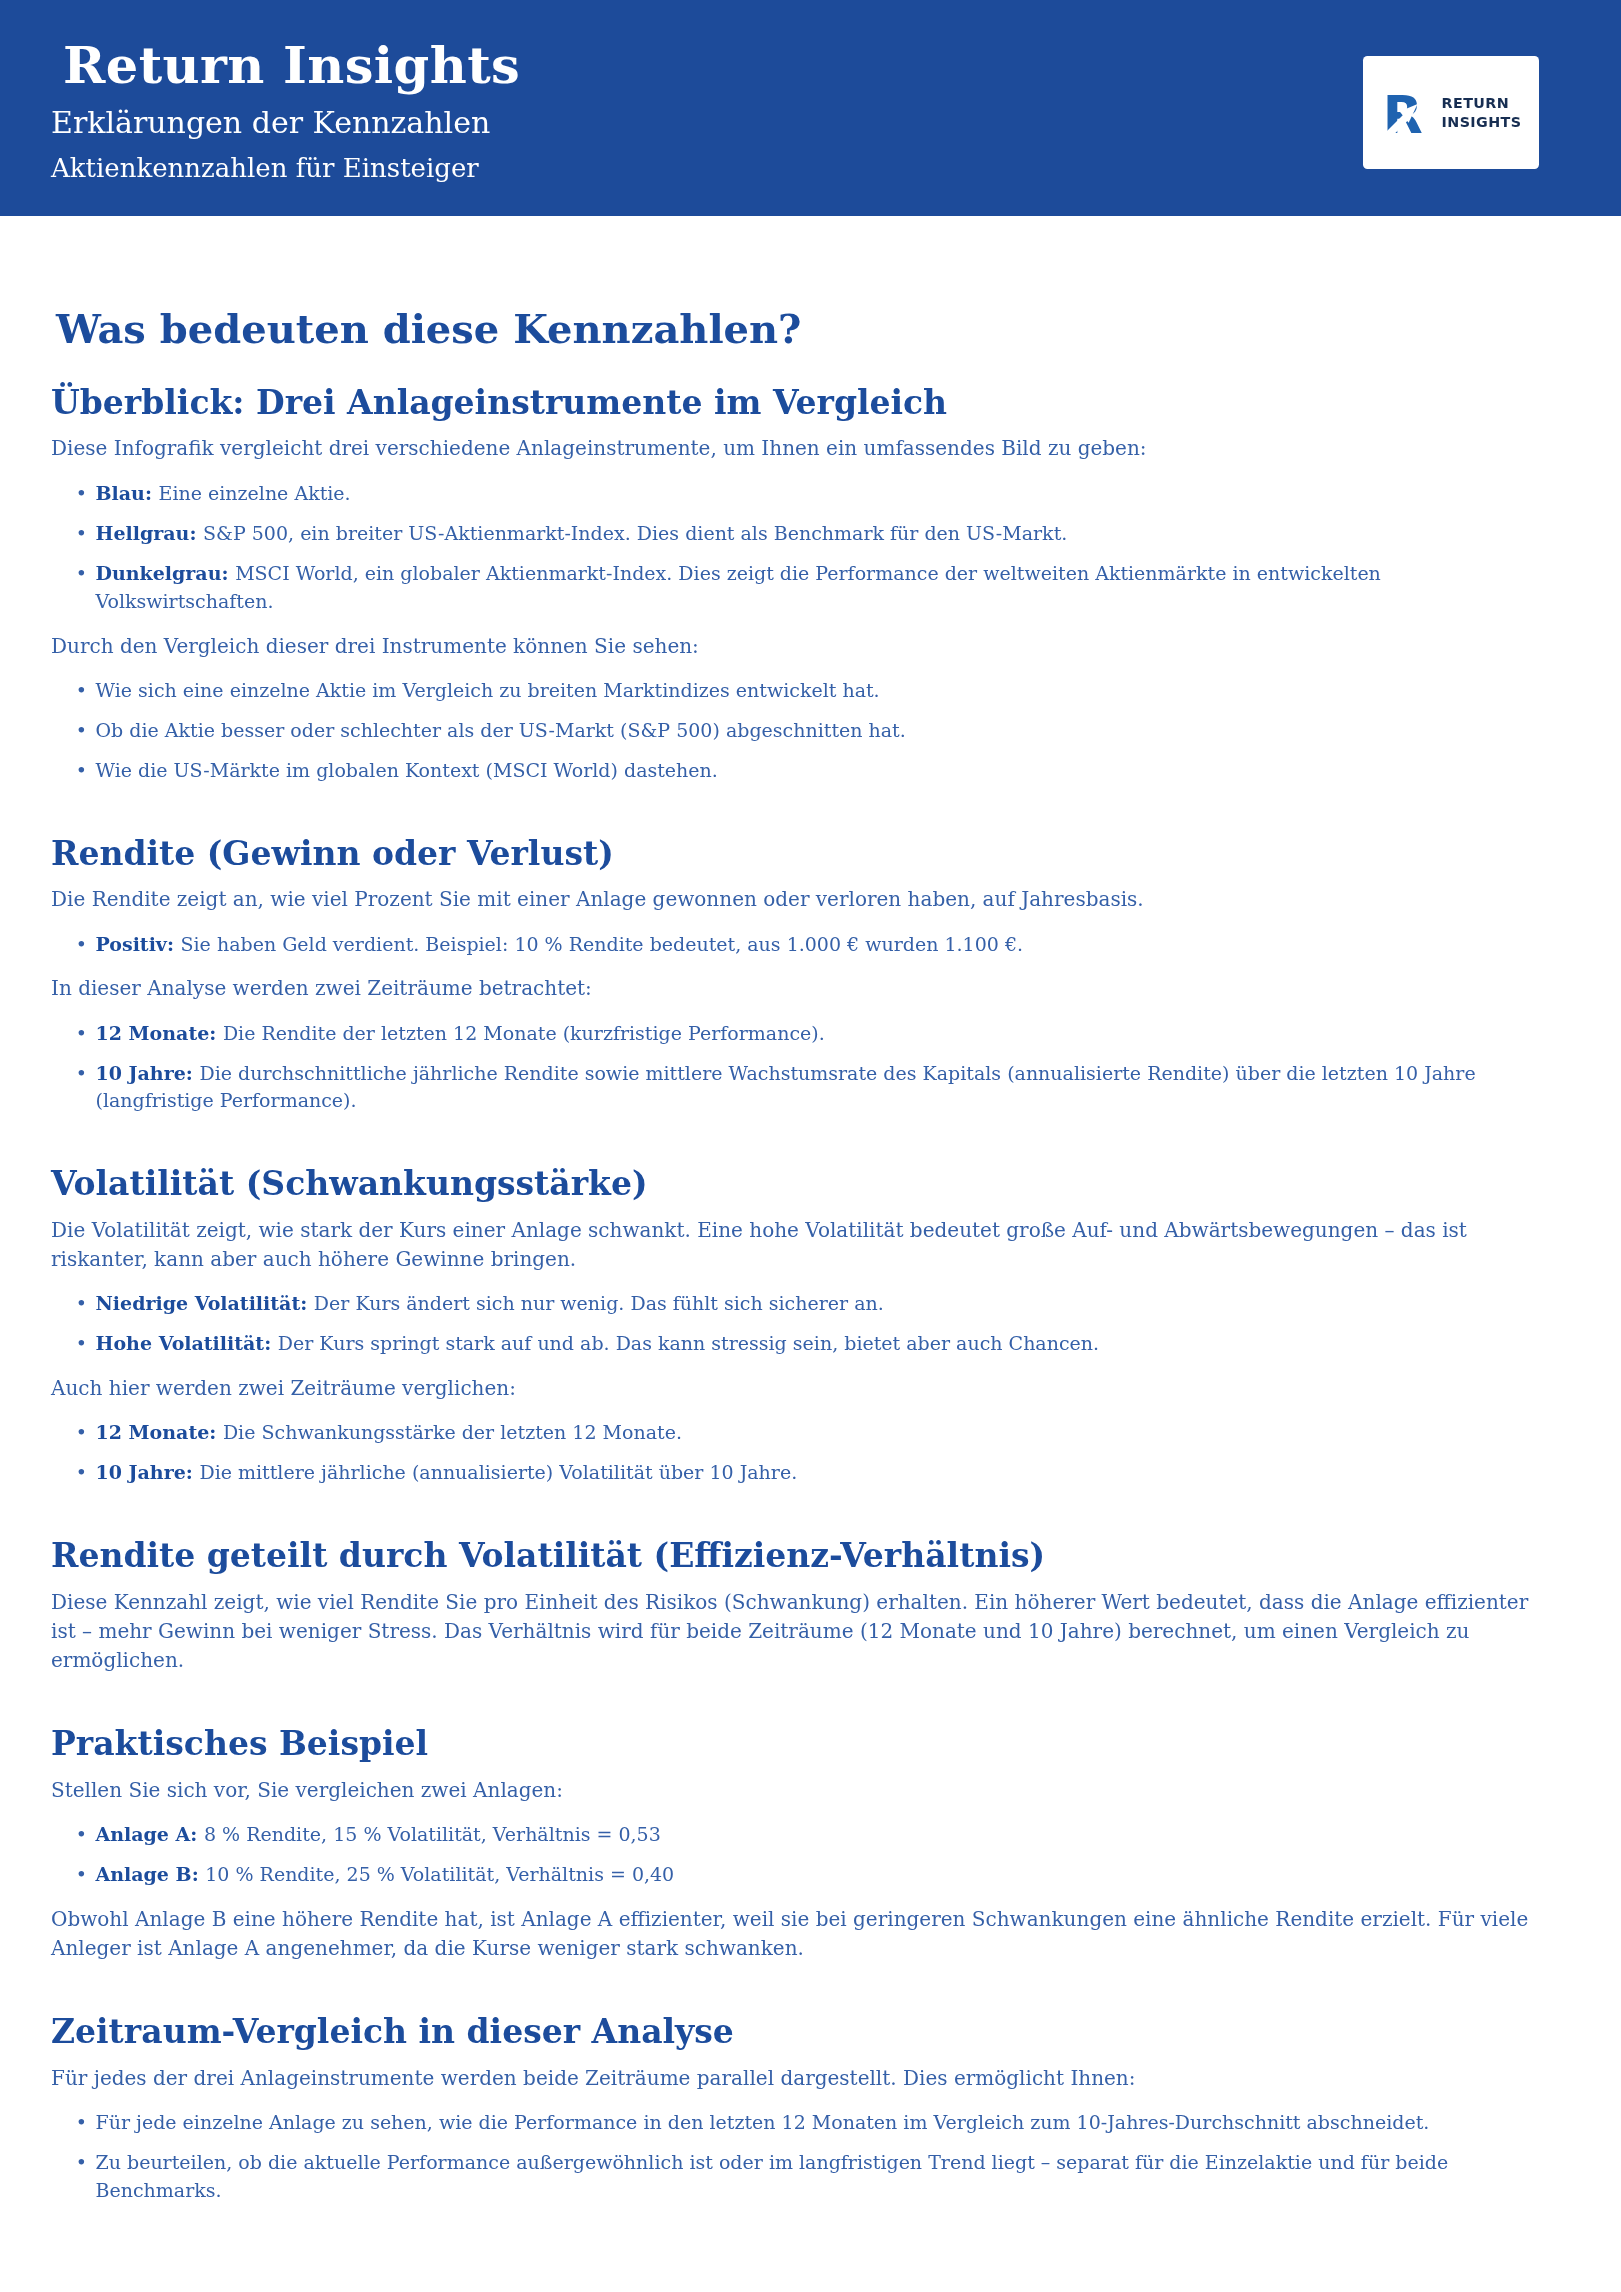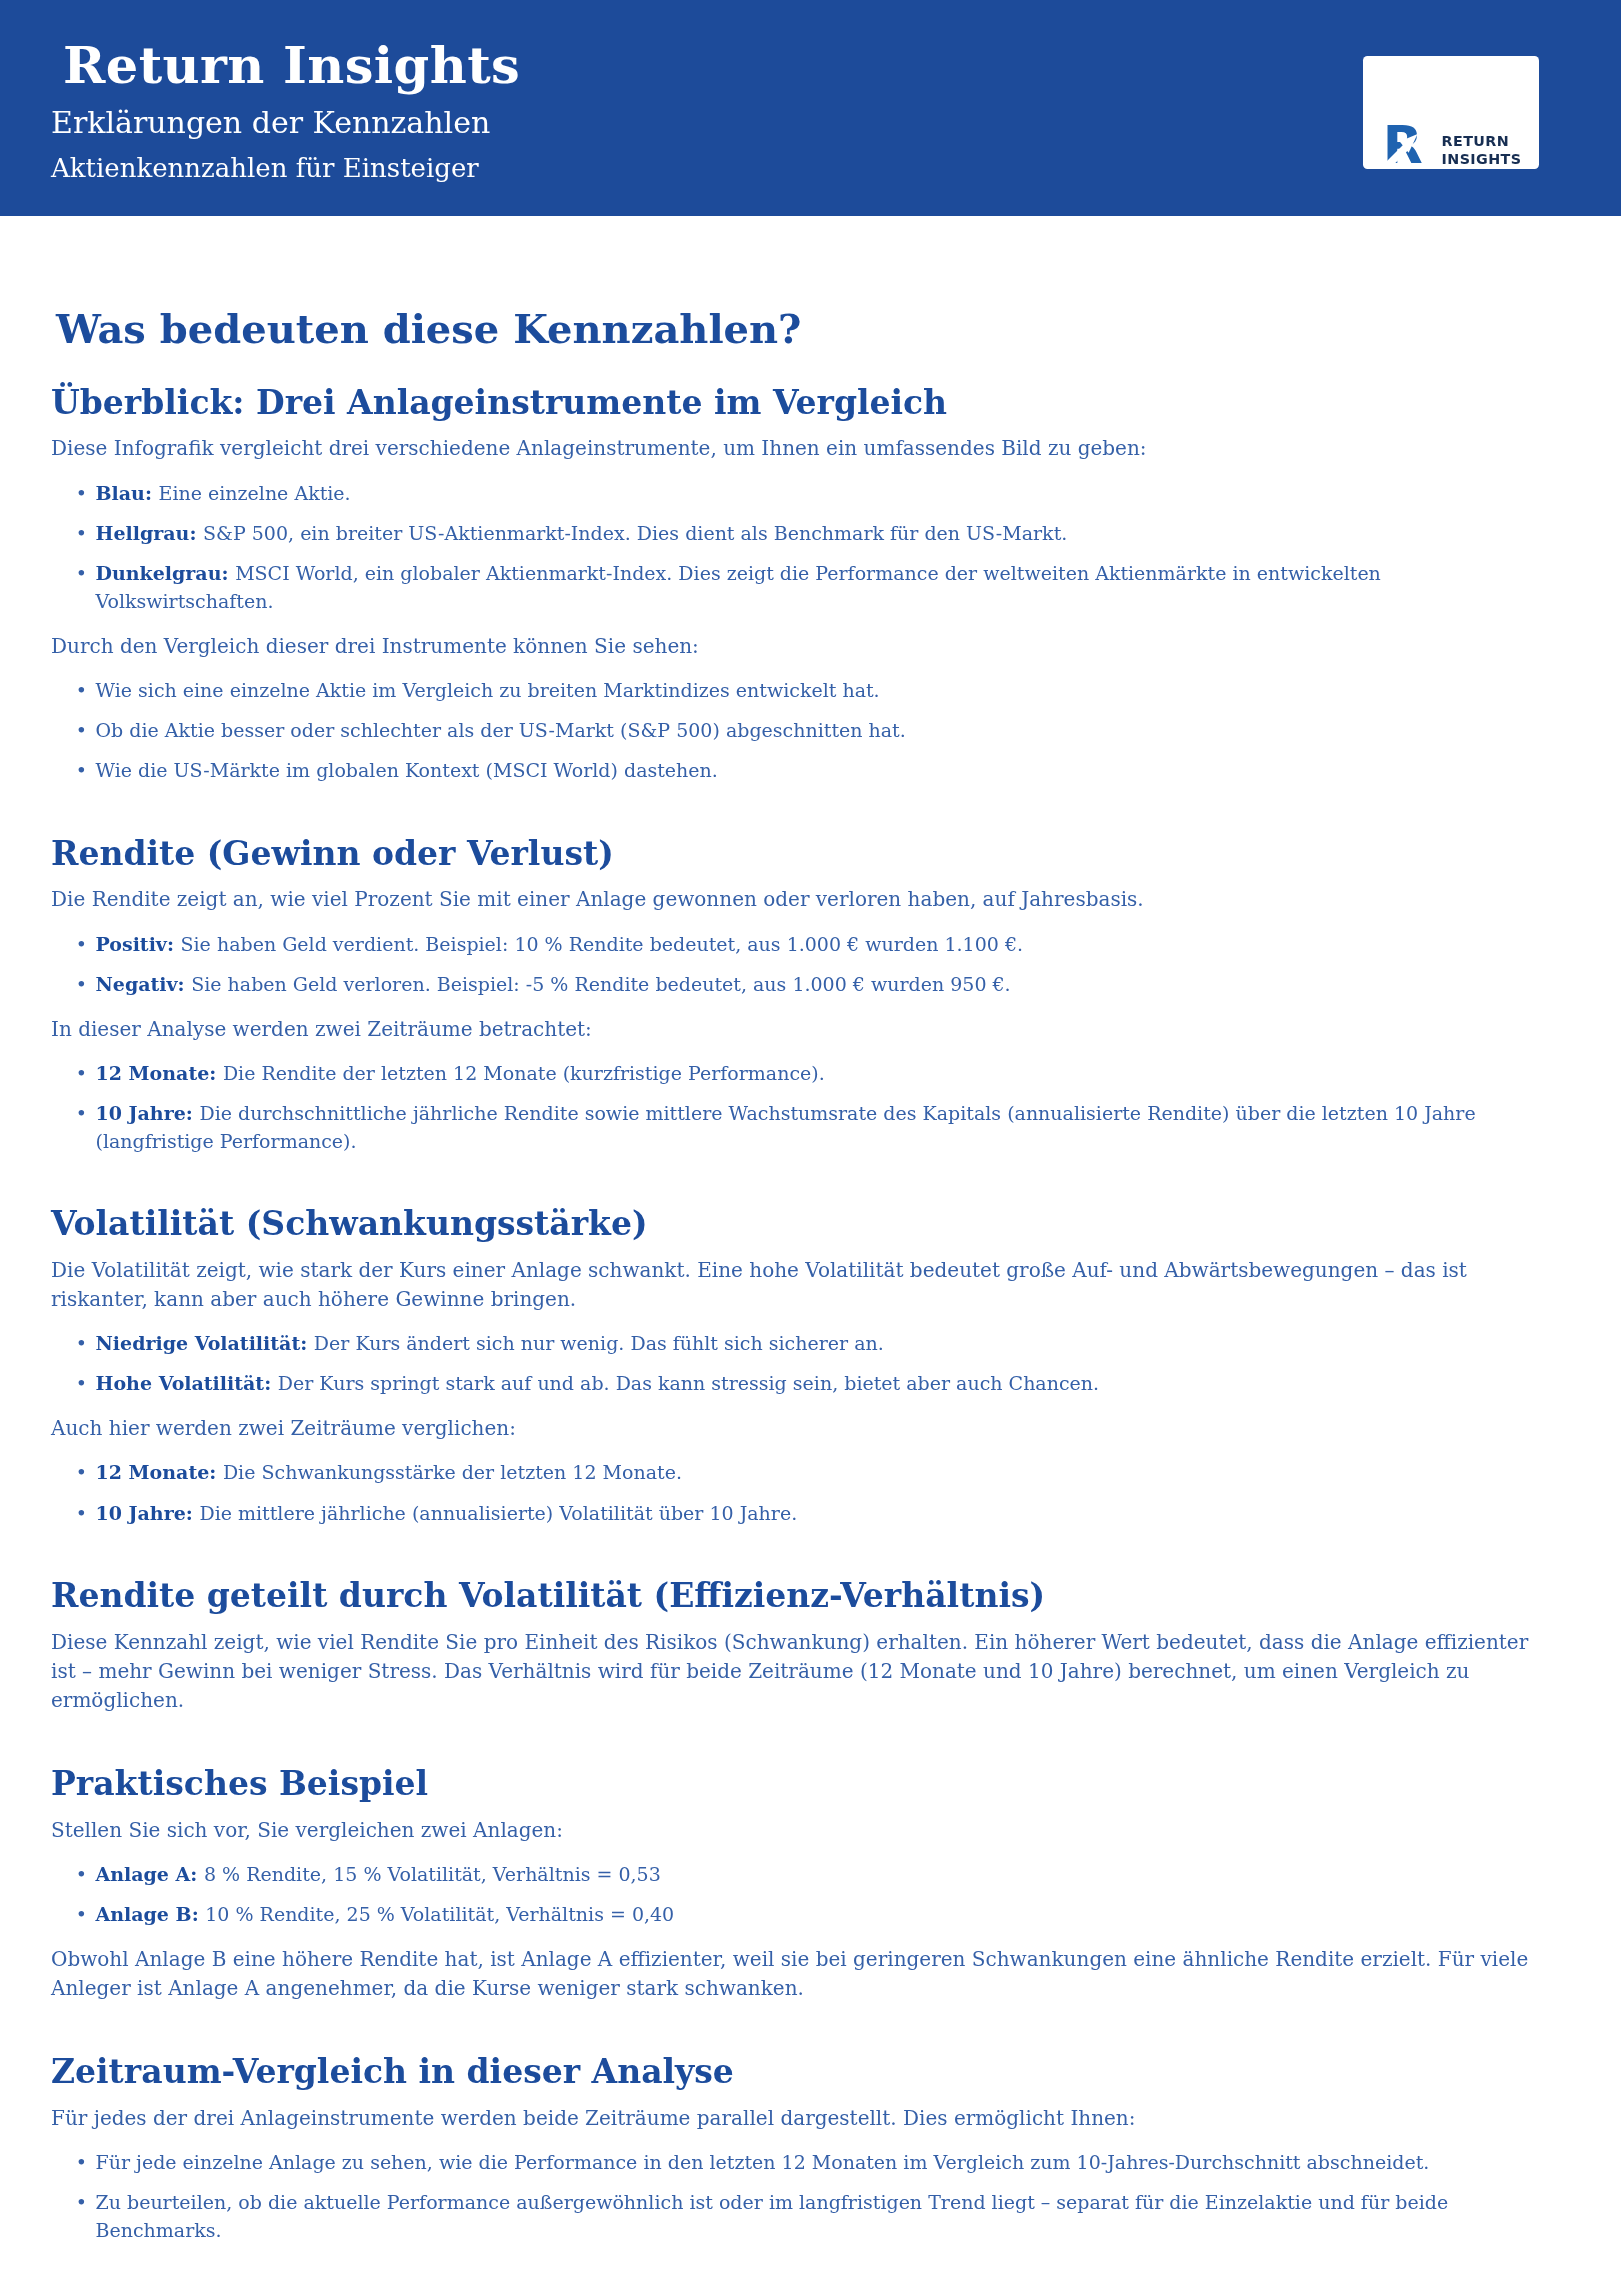--- a/index.html
+++ b/index.html
@@ -42,21 +42,21 @@
     font-size:26px;
     font-weight:400;
   }
   .logo-card{
     position:absolute;
     top:56px;right:82px;
     width:176px;height:113px;
     background:#fff;
     border-radius:4.5px;
     display:flex;
-    align-items:flex-end;
+    align-items:center;
     justify-content:center;
     gap:9px;
   }
   .logo-words{
     display:flex;flex-direction:column;
     font-family:"DejaVu Sans", sans-serif;
     font-weight:700;
     font-size:14.3px;
     letter-spacing:0.4px;
     line-height:1.3;
@@ -152,21 +152,20 @@
           <li>Wie sich eine einzelne Aktie im Vergleich zu breiten Marktindizes entwickelt hat.</li>
           <li>Ob die Aktie besser oder schlechter als der US-Markt (S&amp;P 500) abgeschnitten hat.</li>
           <li>Wie die US-Märkte im globalen Kontext (MSCI World) dastehen.</li>
         </ul>
       </section>
       <section>
         <h2>Rendite (Gewinn oder Verlust)</h2>
         <p>Die Rendite zeigt an, wie viel Prozent Sie mit einer Anlage gewonnen oder verloren haben, auf Jahresbasis.</p>
         <ul>
           <li><span class="term">Positiv: </span>Sie haben Geld verdient. Beispiel: 10 % Rendite bedeutet, aus 1.000 € wurden 1.100 €.</li>
-          <li><span class="term">Negativ: </span>Sie haben Geld verloren. Beispiel: -5 % Rendite bedeutet, aus 1.000 € wurden 950 €.</li>
         </ul>
         <p>In dieser Analyse werden zwei Zeiträume betrachtet:</p>
         <ul>
           <li><span class="term">12 Monate: </span>Die Rendite der letzten 12 Monate (kurzfristige Performance).</li>
           <li><span class="term">10 Jahre: </span>Die durchschnittliche jährliche Rendite sowie mittlere Wachstumsrate des Kapitals (annualisierte Rendite) über die letzten 10 Jahre (langfristige Performance).</li>
         </ul>
       </section>
       <section>
         <h2>Volatilität (Schwankungsstärke)</h2>
         <p>Die Volatilität zeigt, wie stark der Kurs einer Anlage schwankt. Eine hohe Volatilität bedeutet große Auf- und Abwärtsbewegungen – das ist riskanter, kann aber auch höhere Gewinne bringen.</p>

